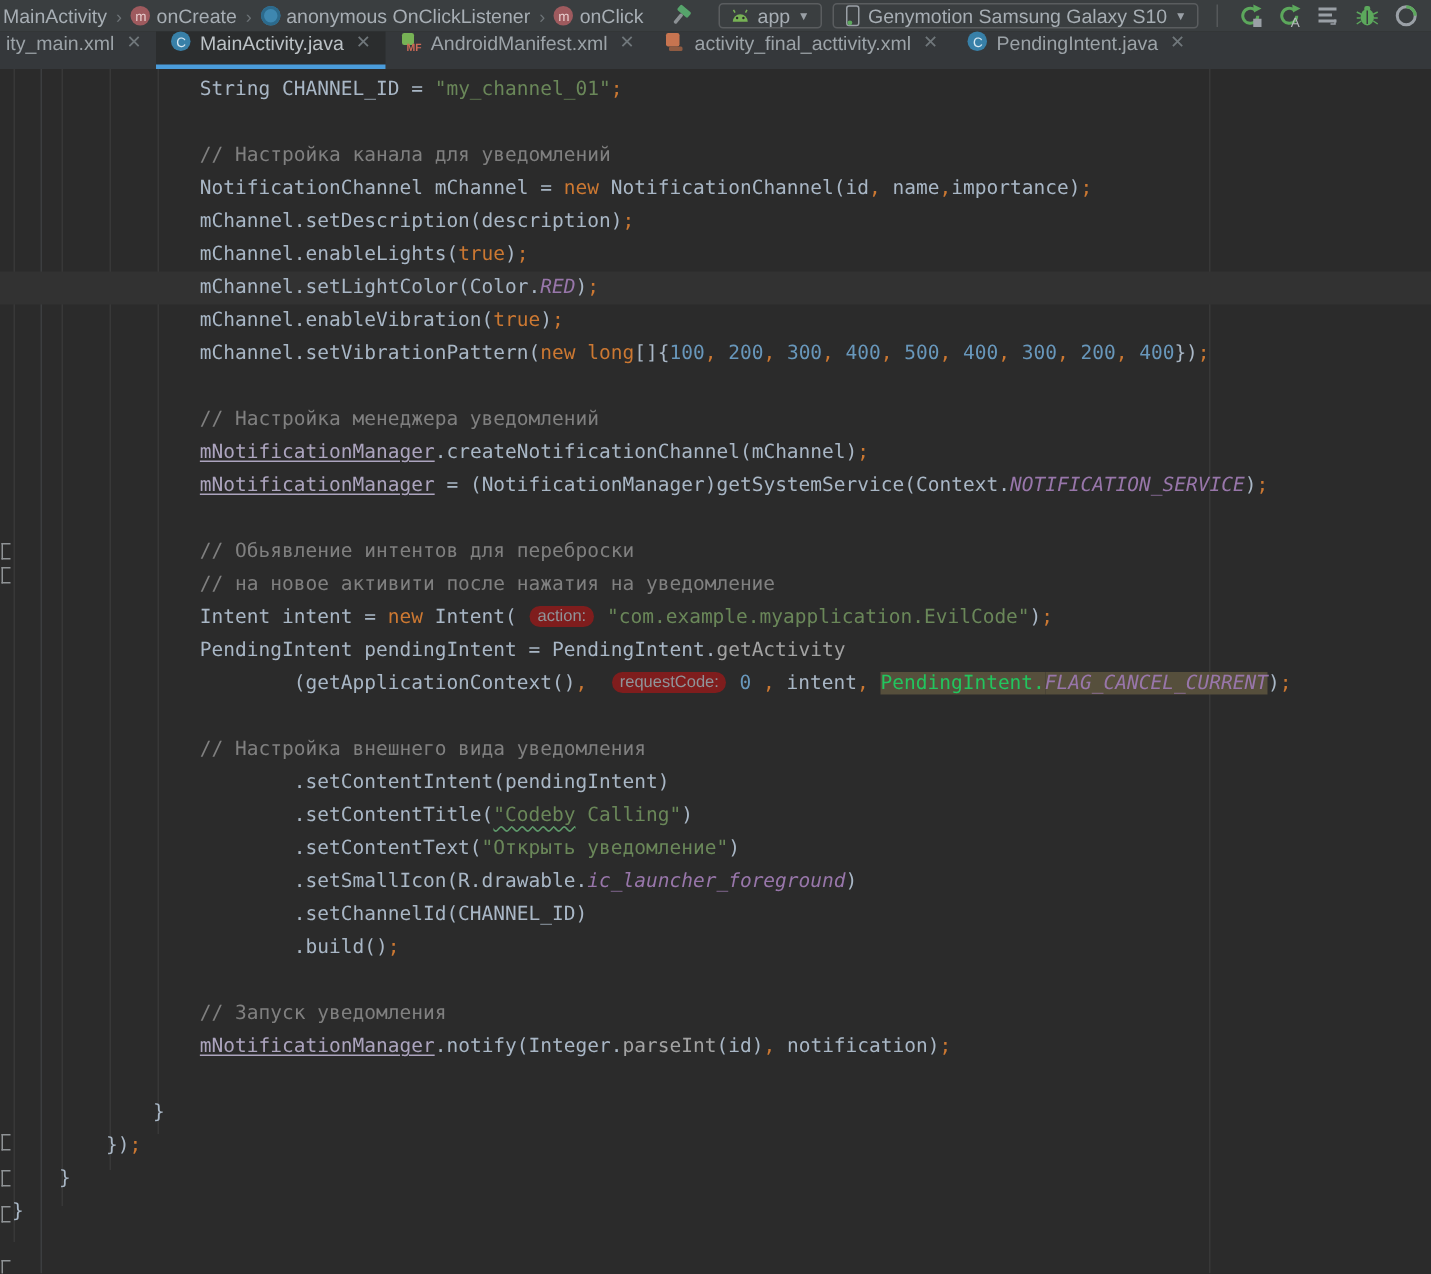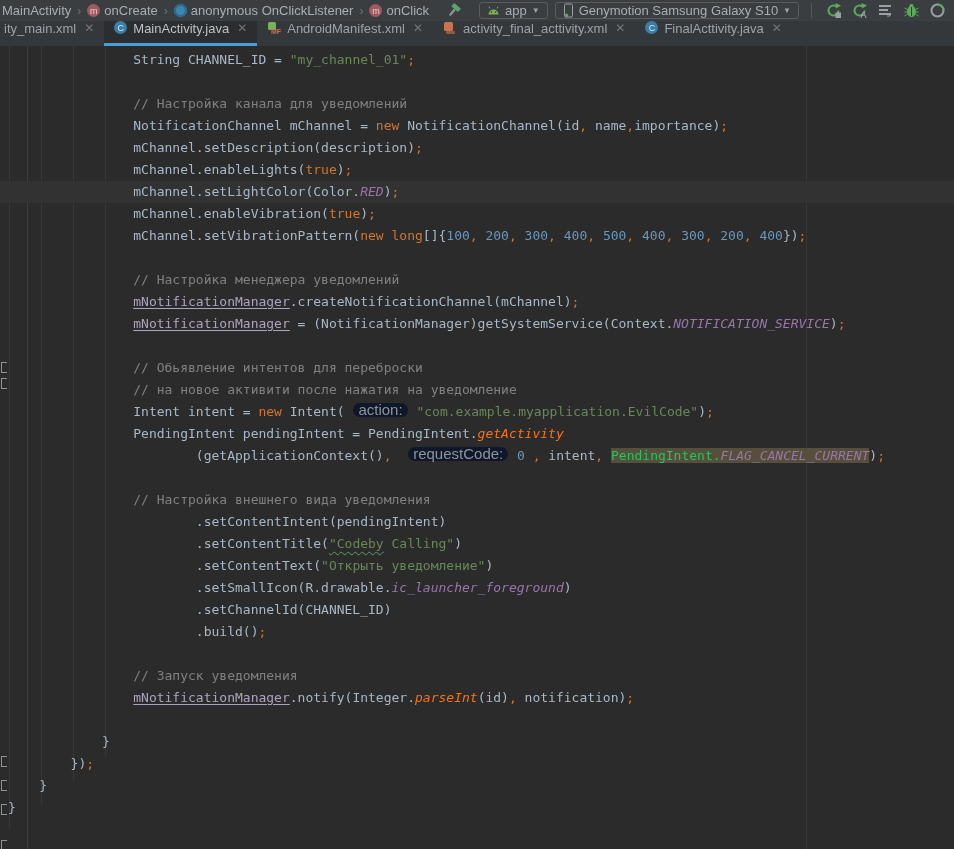--- a/index.html
+++ b/index.html
@@ -49,25 +49,25 @@
   .cl.cur { background:#323232; }
   .tk-p { color:#A9B7C6; }
   .tk-k { color:#CC7832; }
   .tk-s { color:#6A8759; }
   .tk-sq { color:#6A8759; text-decoration:underline wavy #5E9B6B 1px;
            text-underline-offset:3px; }
   .tk-n { color:#6897BB; }
   .tk-c { color:#808080; }
   .tk-f { color:#ACA4BE; text-decoration:underline; text-underline-offset:2px; }
   .tk-t { color:#9876AA; font-style:italic; }
-  .tk-m { color:#f97316; font-style:italic; }
+  .tk-m { color:#a3a3a3; }
   .tk-hp { color:#22c55e; background:#564F3C; }
   .tk-ht { color:#9876AA; font-style:italic; background:#564F3C; }
-  .chip { display:inline-block; background:#0f172a; color:#8F9499;
-          font-family:"Liberation Sans", sans-serif; font-size:15px;
+  .chip { display:inline-block; background:#7f1d1d; color:#8F9499;
+          font-family:"Liberation Sans", sans-serif; font-size:11px;
           line-height:14px; border-radius:7px; padding:0 5px; margin:0 1px;
           vertical-align:1px; }
   .fold { position:absolute; width:6px; height:11px; border:1px solid #8F9396;
           border-right:none; left:1px; }
 </style>
 </head>
 <body>
 
 <div class="toolbar">
   <div class="crumbs">
@@ -187,21 +187,21 @@
   <div class="tab">
     <svg width="14" height="14" viewBox="0 0 14 14">
       <rect x="1" y="1" width="9" height="9" rx="1.5" fill="#C77450"></rect>
       <rect x="3" y="10" width="9" height="3" rx="1" fill="#8F5B42"></rect>
     </svg>
     <span>activity_final_acttivity.xml</span>
     <span class="tabclose">✕</span>
   </div>
   <div class="tab">
     <span class="cls-ic">C</span>
-    <span>FinalActtivity.java</span>
+    <span>PendingIntent.java</span>
     <span class="tabclose">✕</span>
   </div>
 </div>
 
 <div class="editor">
   <div class="gutline" style="left:27px; height:803px"></div>
   <div class="vline" style="left:9px;   height:782px"></div>
   <div class="vline" style="left:41px;  height:758px"></div>
   <div class="vline" style="left:73px;  height:734px"></div>
   <div class="vline" style="left:105px; height:710px"></div>

